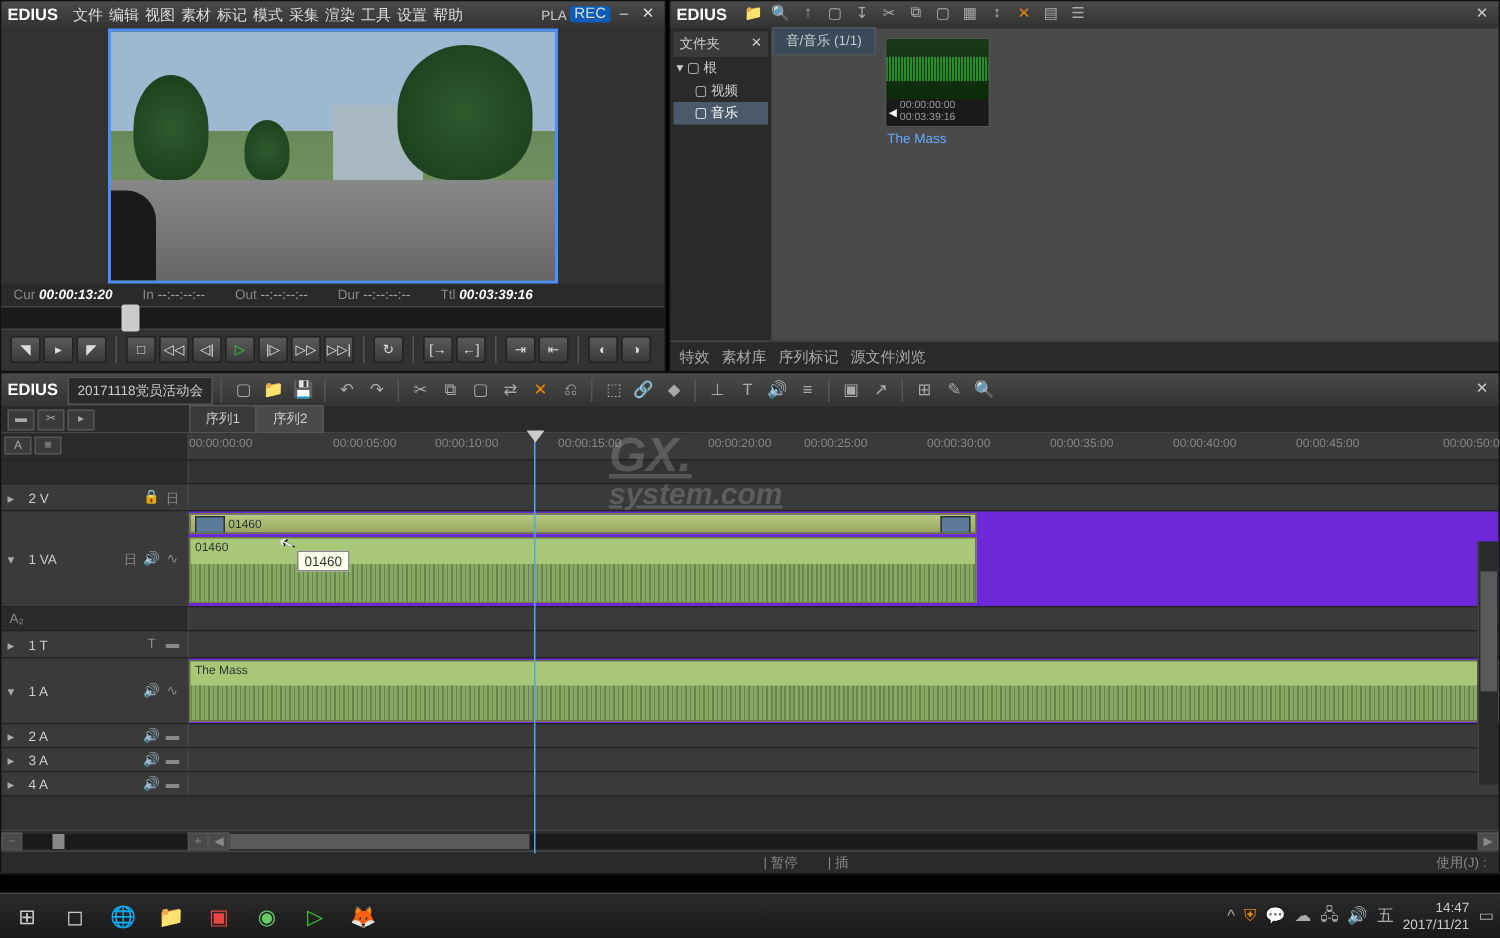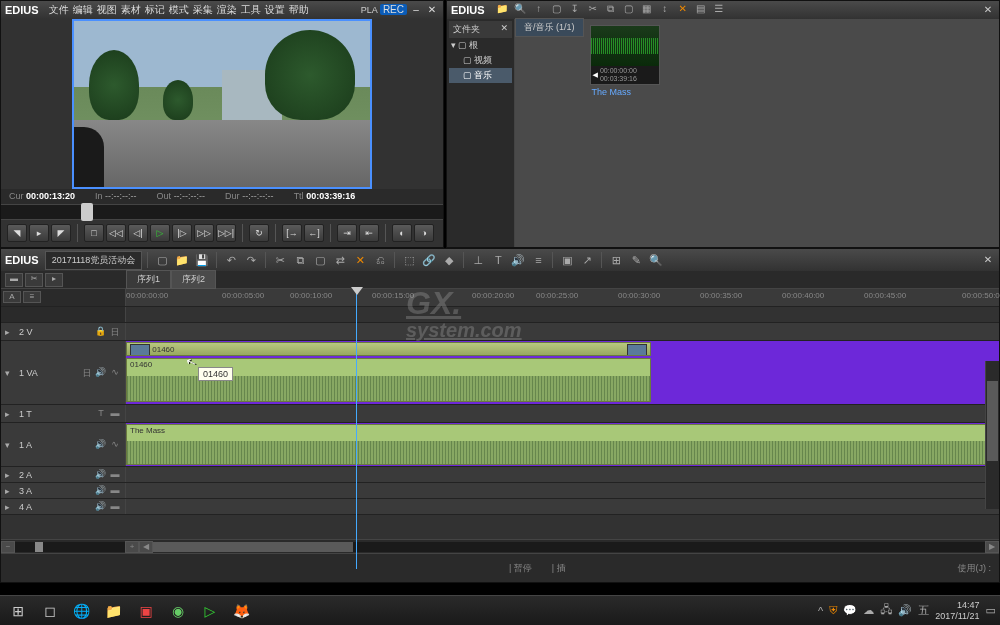--- a/index.html
+++ b/index.html
@@ -12,21 +12,21 @@
 .menubar .right { margin-left: auto; display: flex; gap: 2px; align-items: center; }
 .rec-badge { background: #0a5cb8; color: #fff; font-size: 9px; padding: 0 3px; border-radius: 2px; }
 .win-btn { width: 14px; height: 12px; color: #ccc; font-size: 10px; text-align: center; line-height: 12px; cursor: pointer; }
 .preview-body { flex: 1; background: #323232; display: flex; justify-content: center; align-items: center; position: relative; }
 .preview-video { width: 300px; height: 170px; border: 2px solid #4a90ff; background: linear-gradient(#9db8d0 0%, #9db8d0 40%, #6a8a5a 40%, #7a9a6a 100%); position: relative; overflow: hidden; }
 .tree-shape { position: absolute; bottom: 40%; background: radial-gradient(circle,#2d5a2d,#1a3a1a); border-radius: 50% 50% 40% 40%; }
 .building { position: absolute; left: 50%; bottom: 40%; width: 60px; height: 50px; background: #a8b8c0; }
 .road { position: absolute; left: 0; right: 0; bottom: 0; height: 40%; background: linear-gradient(#888 0%, #666 100%); }
 .car-edge { position: absolute; left: 0; bottom: 0; width: 30px; height: 60px; background: #1a1a1a; border-radius: 0 20px 0 0; }
 .tc-row { height: 16px; background: #2a2a2a; display: flex; align-items: center; padding: 0 8px; gap: 20px; font-size: 9px; color: #aaa; }
-.tc-row b { color: #fff; }
+.tc-row b { color: #fff; font-style: italic; }
 .tc-label { color: #888; }
 .scrub-bar { height: 16px; background: #1a1a1a; border-top: 1px solid #444; border-bottom: 1px solid #444; position: relative; }
 .scrub-handle { position: absolute; left: 80px; top: -2px; width: 12px; height: 18px; background: #ccc; border-radius: 2px; }
 .transport { height: 28px; background: #323232; display: flex; align-items: center; padding: 0 6px; gap: 2px; }
 .t-btn { width: 20px; height: 18px; background: linear-gradient(#5a5a5a,#3a3a3a); border: 1px solid #222; border-radius: 2px; color: #ddd; font-size: 9px; text-align: center; line-height: 16px; cursor: pointer; }
 .t-btn.play { color: #3c3; }
 .t-sep { width: 1px; height: 18px; background: #555; margin: 0 4px; }
 .bin-panel { flex: 1; background: #323232; border: 1px solid #111; display: flex; flex-direction: column; margin-left: 2px; }
 .bin-toolbar { height: 18px; background: linear-gradient(#4a4a4a,#323232); display: flex; align-items: center; padding: 0 4px; gap: 2px; }
 .bin-toolbar .brand { color: #fff; font-weight: bold; font-size: 11px; margin-right: 8px; }
@@ -82,21 +82,21 @@
 .clip-bar.video { background: linear-gradient(#b8c880,#98a860); }
 .clip-bar .thumb { width: 20px; height: 12px; background: #5a7a9a; display: inline-block; vertical-align: middle; border: 1px solid #333; }
 .clip-bar.audio { background: #a8c878; }
 .clip-bar .wave { position: absolute; left: 0; right: 0; bottom: 0; height: 60%; background: repeating-linear-gradient(90deg,#4a6a3a 0,#4a6a3a 1px,#7a9a5a 1px,#7a9a5a 3px); opacity: 0.7; }
 .tooltip { position: absolute; background: #ffe; border: 1px solid #888; color: #333; font-size: 9px; padding: 1px 4px; z-index: 20; }
 .cursor-arrow { position: absolute; z-index: 21; font-size: 12px; color: #fff; text-shadow: 1px 1px 0 #000; transform: rotate(-20deg); }
 .tl-scroll-h { height: 14px; background: #2a2a2a; border-top: 1px solid #444; display: flex; align-items: center; }
 .scroll-btn { width: 14px; height: 12px; background: #4a4a4a; border: 1px solid #555; color: #888; font-size: 8px; text-align: center; cursor: pointer; }
 .scroll-track { flex: 1; height: 10px; background: #1a1a1a; position: relative; }
 .scroll-thumb { position: absolute; left: 0; width: 200px; height: 10px; background: #5a5a5a; }
-.status-bar { height: 29px; background: #2a2a2a; display: flex; align-items: center; padding: 0 8px; gap: 20px; font-size: 9px; color: #888; border-top: 1px solid #444; }
+.status-bar { height: 15px; background: #2a2a2a; display: flex; align-items: center; padding: 0 8px; gap: 20px; font-size: 9px; color: #888; border-top: 1px solid #444; }
 .status-bar .right { margin-left: auto; }
 
 .taskbar { position: absolute; left: 0; right: 0; bottom: 0; height: 30px; background: linear-gradient(#2a2a2a,#1a1a1a); display: flex; align-items: center; padding: 0 4px; gap: 4px; border-top: 1px solid #444; }
 .task-btn { width: 28px; height: 24px; display: flex; align-items: center; justify-content: center; font-size: 14px; color: #ccc; cursor: pointer; border-radius: 2px; }
 .task-btn.green { color: #3c3; }
 .tray { margin-left: auto; display: flex; align-items: center; gap: 6px; font-size: 9px; color: #ccc; }
 .tray .clock { text-align: right; line-height: 11px; }
 .tray-ico { font-size: 11px; color: #aaa; cursor: pointer; }
 .tl-scroll-v { position: absolute; right: 0; top: 54px; bottom: 30px; width: 14px; background: #2a2a2a; border-left: 1px solid #444; }
 .tl-scroll-v .vthumb { position: absolute; left: 1px; right: 1px; top: 20px; height: 80px; background: #5a5a5a; }
@@ -215,20 +215,26 @@
               <div style="line-height:8px">
                 <div>00:00:00:00</div>
                 <div>00:03:39:16</div>
               </div>
             </div>
           </div>
           <div class="clip-label">The Mass</div>
         </div>
       </div>
     </div>
+    <div class="bin-tabs-bottom">
+      <span>特效</span>
+      <span>素材库</span>
+      <span>序列标记</span>
+      <span>源文件浏览</span>
+    </div>
   </div>
 </div>
 
 <div class="timeline-panel">
   <div class="tl-toolbar">
     <span class="brand">EDIUS</span>
     <span class="proj-name">20171118党员活动会</span>
     <div class="tl-sep"></div>
     <span class="tl-icon">▢</span>
     <span class="tl-icon">📁</span>
@@ -330,20 +336,26 @@
         </div>
         <div class="clip-bar audio" style="left:0;width:525px;top:17px;height:44px">
           <span>01460</span>
           <div class="wave"></div>
         </div>
         <span class="cursor-arrow" style="left:60px;top:14px">↖</span>
         <div class="tooltip" style="left:72px;top:26px">01460</div>
       </div>
     </div>
 
+    <div class="track-row" style="height:16px">
+      <div class="track-head" style="background:#2a2a2a">
+          <span class="t-ico">A₂</span>
+        </div>
+      <div class="track-lane dark"></div>
+    </div>
 
     <div class="track-row" style="height:18px">
       <div class="track-head">
         <span class="expand">▸</span>
         <span class="name">1 T</span>
         <div class="icons">
             <span class="t-ico">T</span>
             <span class="t-ico">▬</span>
           </div>
       </div>

